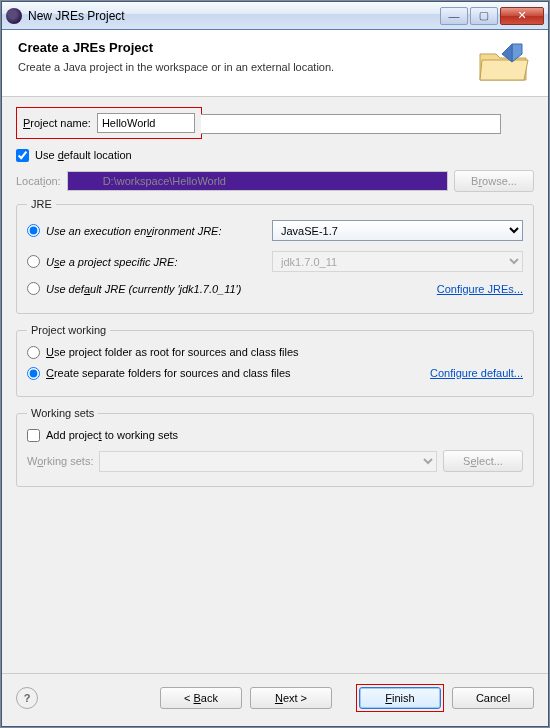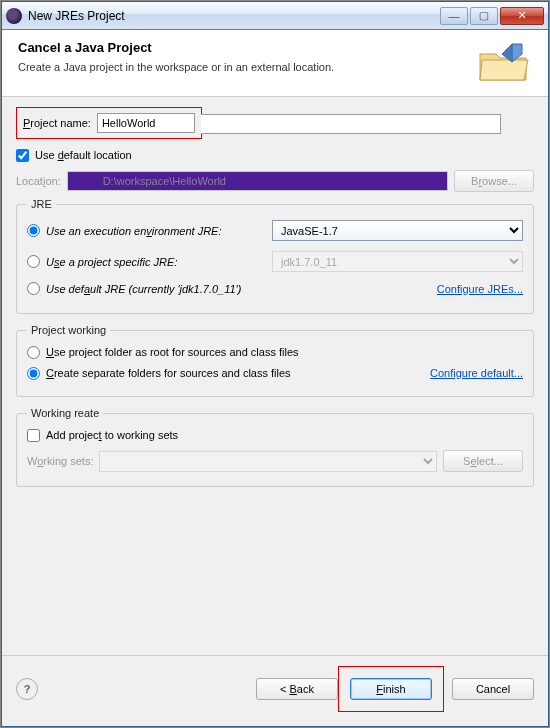--- a/index.html
+++ b/index.html
@@ -178,22 +178,22 @@
   margin-right: auto;
 }
 .footer .btn { min-width: 82px; margin-left: 8px; }
 .btn.highlight {
   border: 1px solid #2a7ad8;
   box-shadow: 0 0 0 1px #a0c8f0 inset;
   background: linear-gradient(to bottom, #f0f8ff, #d8ecff);
 }
 .finish-wrap {
   border: 1px solid #d40000;
-  padding: 11px;
-  margin-left: 0;
+  padding: 2px;
+  margin-left: 24px;
   display: inline-block;
 }
 .finish-wrap .btn { margin: 0; }
 input[type=checkbox], input[type=radio] { margin: 0; }
 .location-row { display: flex; align-items: center; gap: 6px; margin-bottom: 6px; justify-content: center; }
 </style>
 </head>
 <body>
 
 <div class="window">
@@ -203,21 +203,21 @@
     <div class="title-text">New JREs Project</div>
     <div class="win-btns">
       <div class="win-btn">—</div>
       <div class="win-btn">▢</div>
       <div class="win-btn close">✕</div>
     </div>
   </div>
 
   <div class="header">
     <div class="header-text">
-      <h1>Cancel a Java Project</h1>
+      <h1>Create a JREs Project</h1>
       <p>Create a Java project in the workspace or in an external location.</p>
     </div>
     <svg class="folder-icon" viewBox="0 0 56 44">
       <path d="M4 14 L4 40 L50 40 L50 18 L24 18 L20 14 Z" fill="#f4d890" stroke="#c0a050"></path>
       <path d="M6 20 L52 20 L48 40 L4 40 Z" fill="#fae8b0" stroke="#c0a050"></path>
       <path d="M36 4 L36 22 L46 14 L46 4 Z" fill="#6a9ad8" stroke="#3a6ab0"></path>
       <path d="M36 4 L36 22 L26 14 Z" fill="#4a7ac0" stroke="#3a6ab0"></path>
     </svg>
   </div>
 
@@ -271,36 +271,37 @@
         <span><span class="underline-char">U</span>se project folder as root for sources and class files</span>
       </div>
       <div class="radio-row">
         <input type="radio" name="layout" checked="" style="">
         <span style="flex:1"><span class="underline-char">C</span>reate separate folders for sources and class files</span>
         <a class="link">Configure default...</a>
       </div>
     </fieldset>
 
     <fieldset>
-      <legend>Working reate</legend>
+      <legend>Working sets</legend>
       <div class="checkbox-row">
         <input type="checkbox" style="">
         <span>Add projec<span class="underline-char">t</span> to working sets</span>
       </div>
       <div class="location-row">
         <span class="label disabled-text">W<span class="underline-char">o</span>rking sets:</span>
         <select class="select disabled" disabled="" style="flex:1"><option></option></select>
         <button class="btn disabled" disabled="">S<span class="underline-char">e</span>lect...</button>
       </div>
     </fieldset>
 
   </div>
 
   <div class="footer">
     <div class="help-icon">?</div>
     <button class="btn">&lt; <span class="underline-char">B</span>ack</button>
+    <button class="btn"><span class="underline-char">N</span>ext &gt;</button>
     <span class="finish-wrap">
       <button class="btn highlight"><span class="underline-char">F</span>inish</button>
     </span>
     <button class="btn">Cancel</button>
   </div>
 
 </div>
 
 </body></html>

